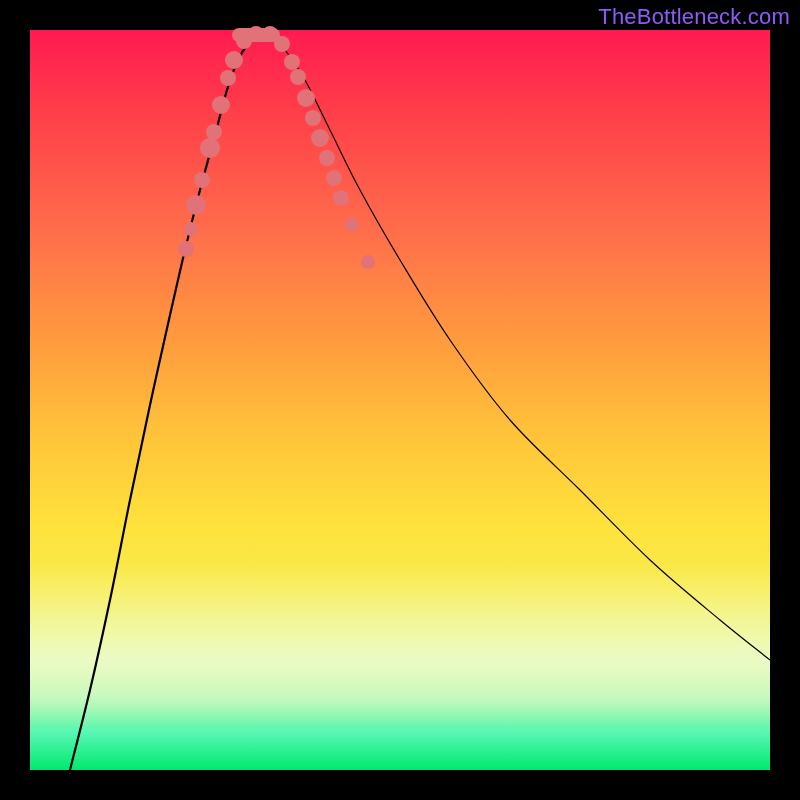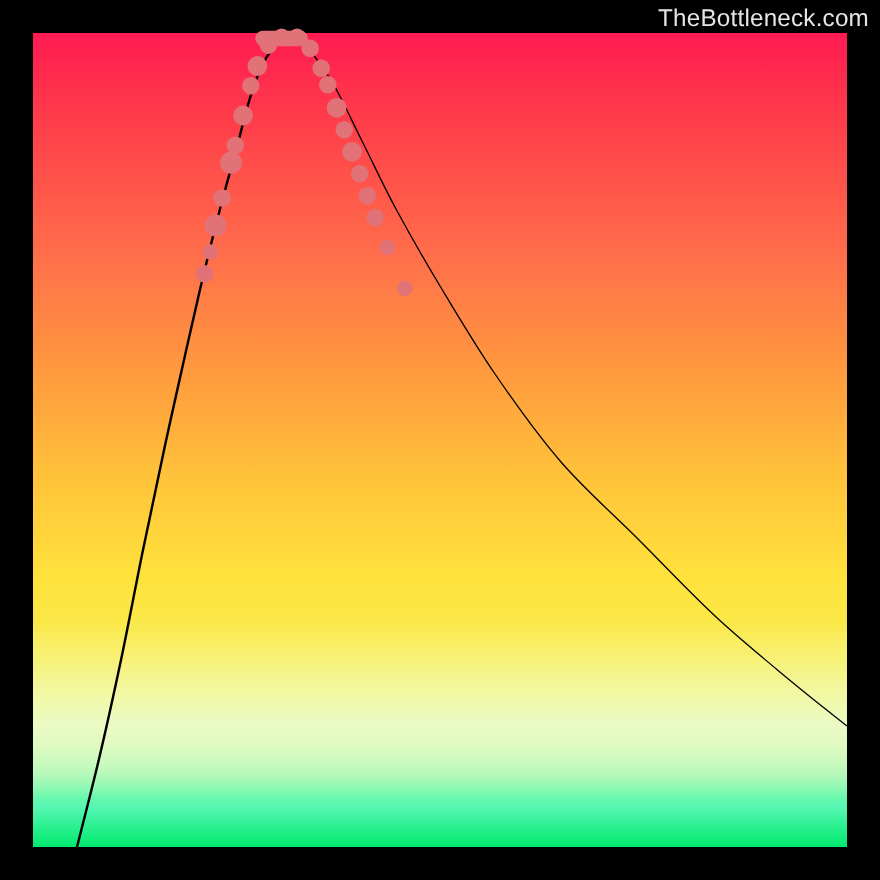--- a/index.html
+++ b/index.html
@@ -58,21 +58,21 @@
       rgba(255,255,255,0.55) 85%,
       rgba(255,255,255,0.35) 90%,
       rgba(255,255,255,0)   94%,
       rgba(255,255,255,0)   100%
     );
   }
   .watermark {
     position: absolute;
     top: 4px;
     right: 10px;
-    color: #e5e5e5;
+    color: #8b5cf6;
     font-size: 22px;
     letter-spacing: 0.2px;
     font-weight: 500;
   }
   svg.curve {
     position: absolute;
     left: 30px;
     top: 30px;
     width: 740px;
     height: 740px;

